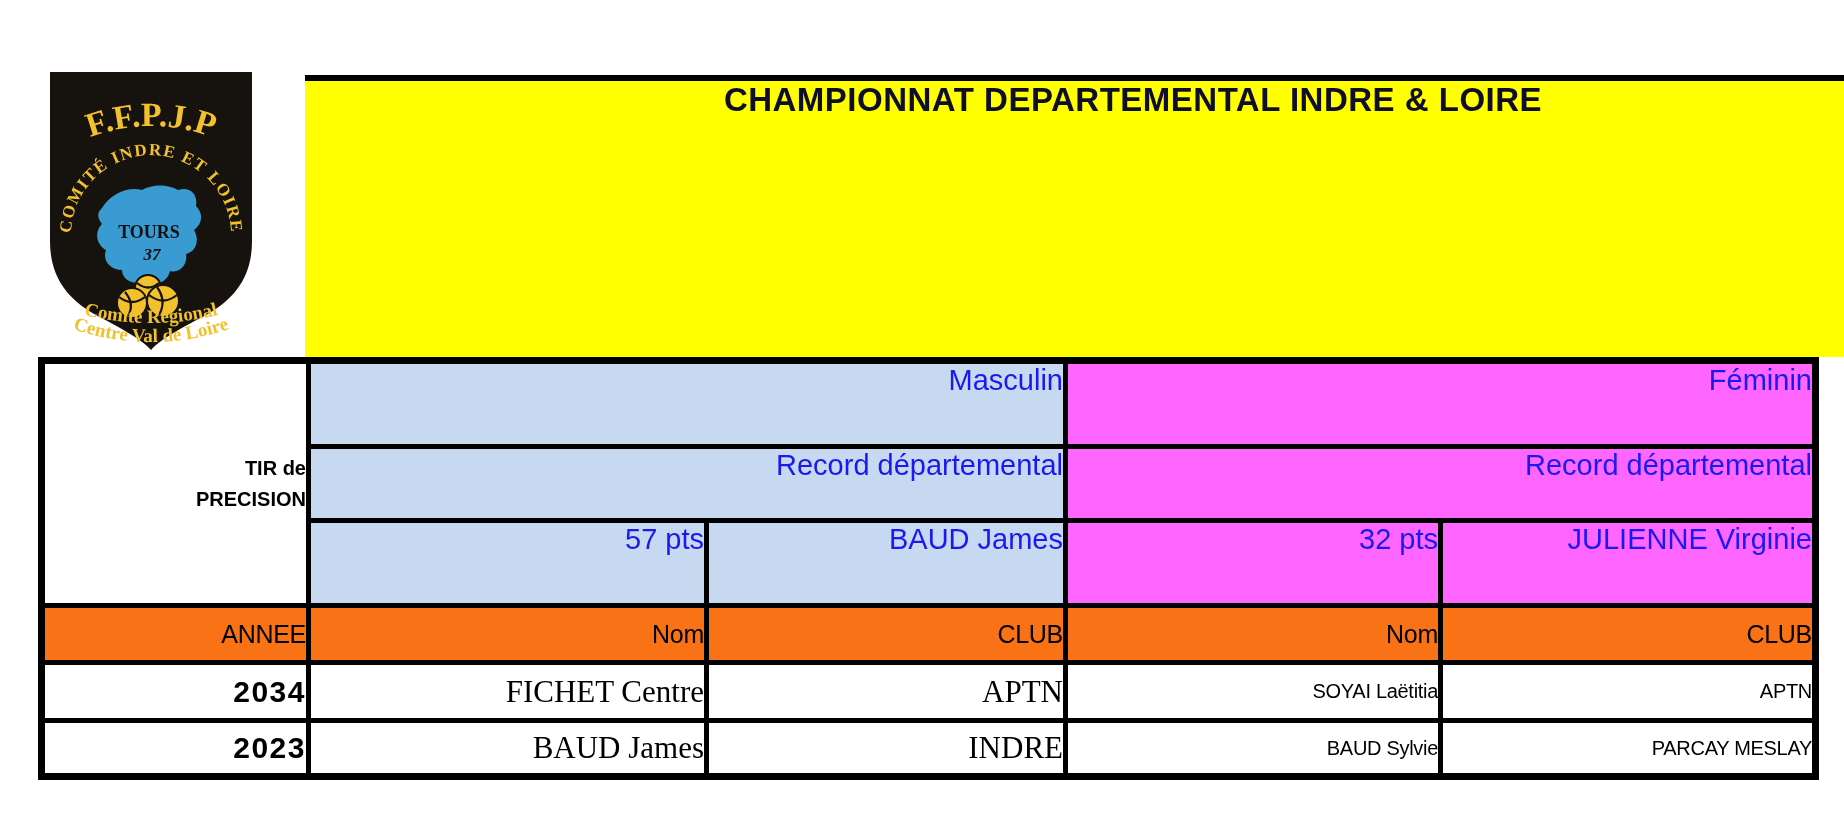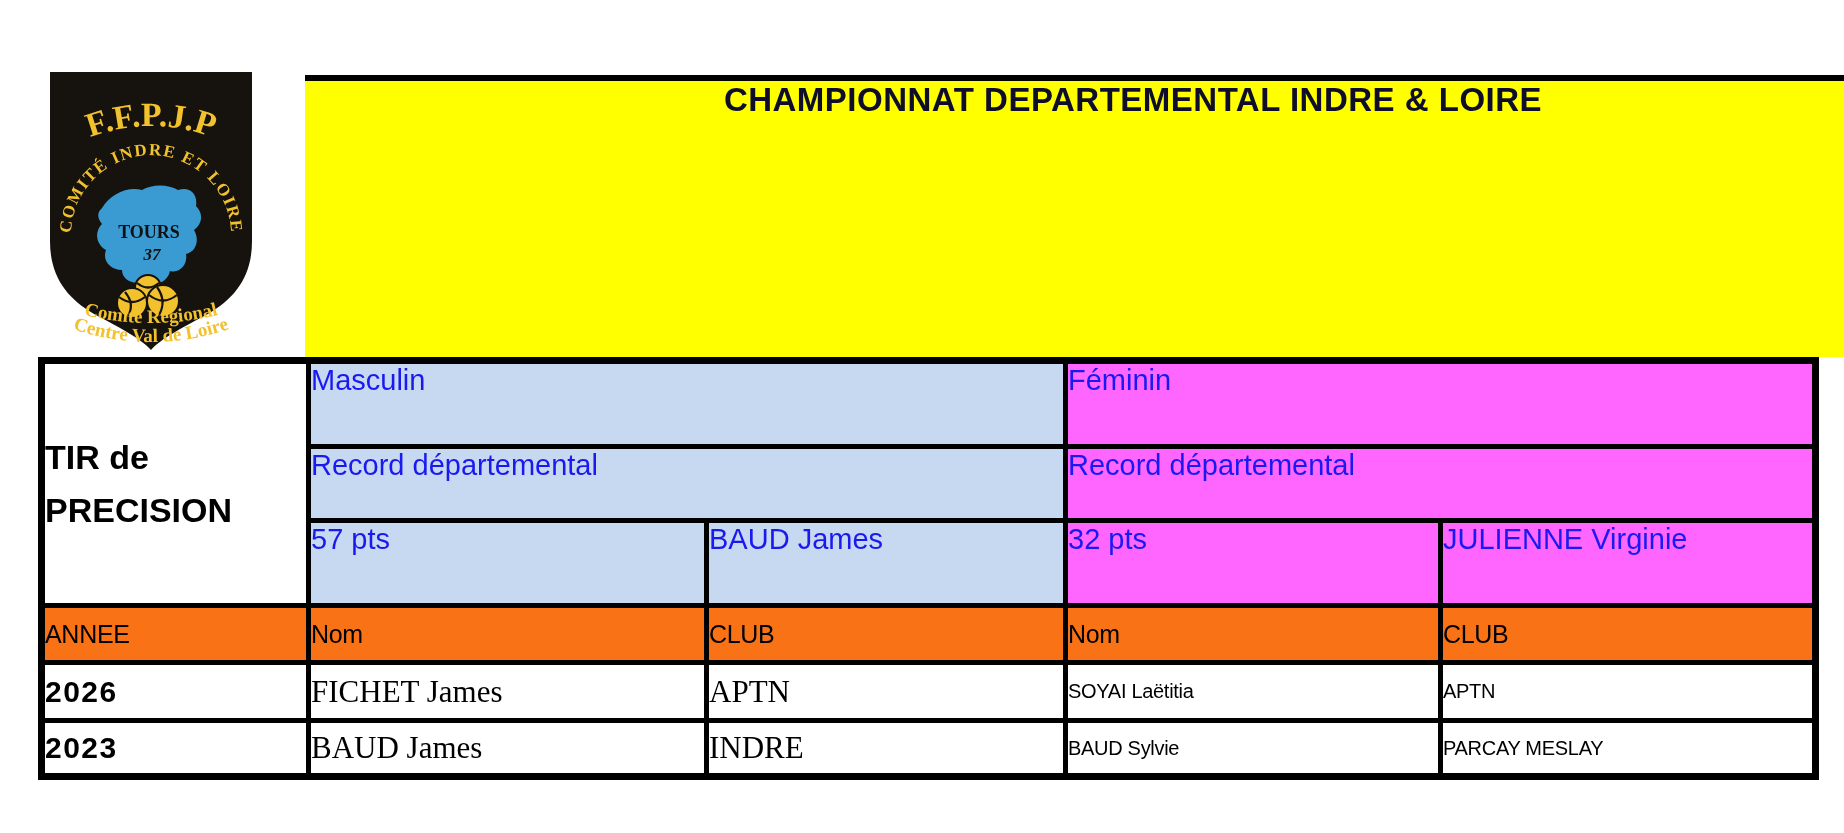--- a/index.html
+++ b/index.html
@@ -12,25 +12,25 @@
   
   .banner{position:absolute;left:305px;top:75px;width:1658px;height:282px;box-sizing:border-box;
           background:var(--banner-bg);border-top:6px solid #000;border-right:2px solid #d946ef;
           display:flex;align-items:flex-start;justify-content:center;}
   .banner-title{font-weight:bold;font-size:33px;letter-spacing:.5px;color:var(--title-text);}
   
   .logo{position:absolute;left:40px;top:66px;width:222px;height:290px;}
   
   table.records{position:absolute;left:38px;top:357px;border-collapse:collapse;table-layout:fixed;
                 border:7px solid #000;}
-  table.records td{border:5px solid #000;text-align:left;padding:0;overflow:hidden;}
+  table.records td{border:5px solid #000;text-align:right;padding:0;overflow:hidden;}
   td.m{background:var(--masculin-bg);}
   td.f{background:var(--feminin-bg);}
   td.sec{vertical-align:top;padding-top:8px;color:var(--blue-text);font-size:29px;}
-  td.tir-cell{background:#fff;vertical-align:middle;font-weight:bold;font-size:34px;
+  td.tir-cell{background:#fff;vertical-align:middle;font-weight:bold;font-size:20px;
               line-height:1.55;color:#000;}
   tr.hdr td{font-size:25px;letter-spacing:-.3px;vertical-align:middle;background:#f97316;}
   td.year{font-weight:bold;font-size:30px;letter-spacing:1.5px;vertical-align:middle;background:#fff;}
   td.serif{font-family:"Liberation Serif", serif;font-size:31px;vertical-align:middle;background:#fff;}
   td.nsans{font-size:20px;letter-spacing:-.3px;vertical-align:middle;background:#fff;}
 </style>
 </head>
 <body>
 
 <div class="page">
@@ -108,22 +108,22 @@
       <td class="f sec">JULIENNE Virginie</td>
     </tr>
     <tr class="hdr" style="height:57px">
       <td>ANNEE</td>
       <td>Nom</td>
       <td>CLUB</td>
       <td>Nom</td>
       <td>CLUB</td>
     </tr>
     <tr class="data" style="height:58px">
-      <td class="year">2026</td>
-      <td class="serif">FICHET James</td>
+      <td class="year">2034</td>
+      <td class="serif">FICHET Centre</td>
       <td class="serif">APTN</td>
       <td class="nsans">SOYAI Laëtitia</td>
       <td class="nsans">APTN</td>
     </tr>
     <tr class="data" style="height:56px">
       <td class="year">2023</td>
       <td class="serif">BAUD James</td>
       <td class="serif">INDRE</td>
       <td class="nsans">BAUD Sylvie</td>
       <td class="nsans">PARCAY MESLAY</td>

